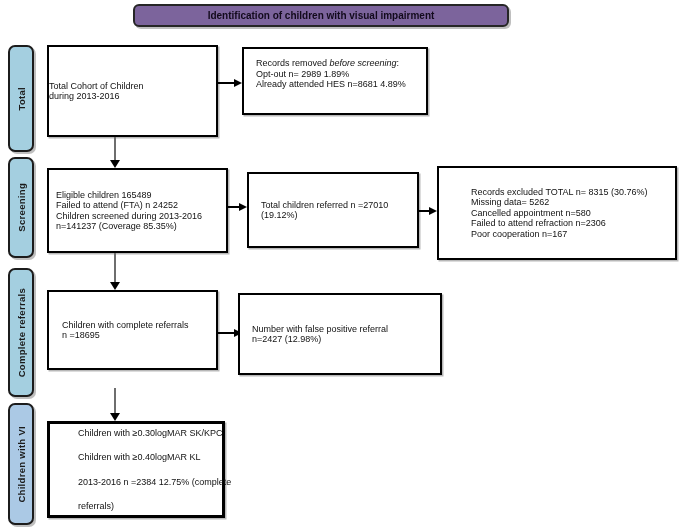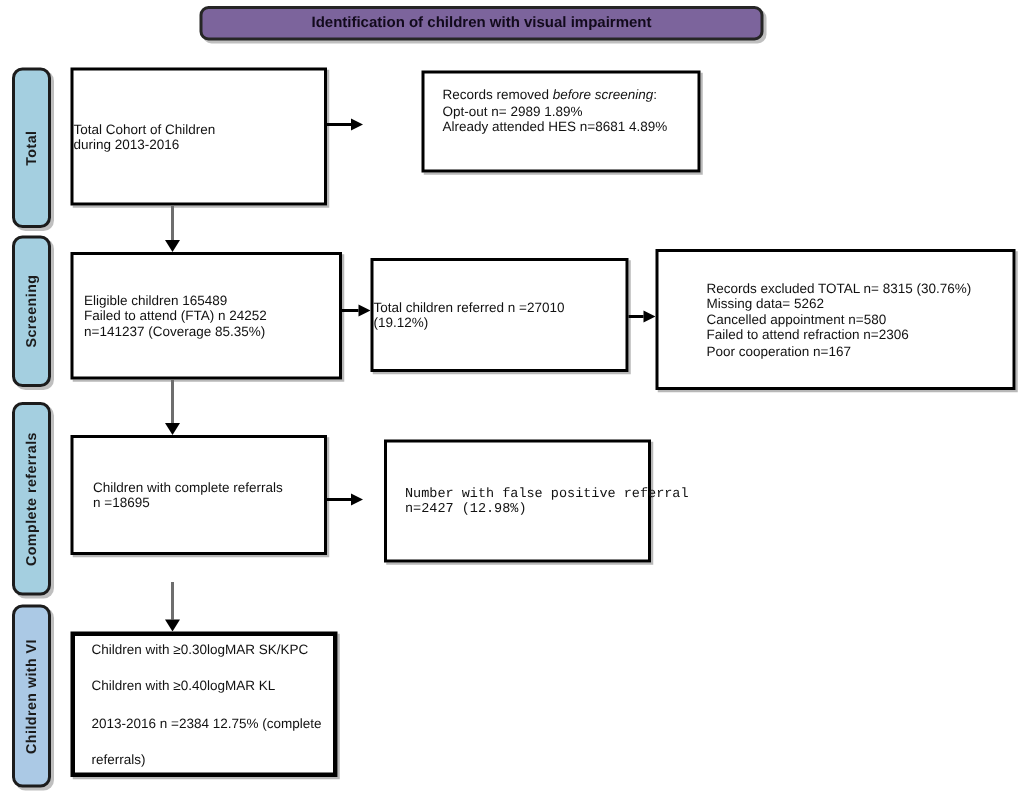--- a/index.html
+++ b/index.html
@@ -71,43 +71,44 @@
   <div class="box" style="left:47px;top:45px;width:171px;height:92px;">
     <div class="ln">Total Cohort of Children</div>
     <div class="ln">during 2013-2016</div>
   </div>
 
   <div class="harrow" style="left:218px;top:78px;width:24px;">
     <i class="shaft"></i>
       <i class="head"></i>
   </div>
 
-  <div class="box topalign" style="left:242px;top:47px;width:186px;height:68px;padding:9px 8px 0 12px;margin-left:39px;">
+  <div class="box topalign" style="left:242px;top:47px;width:186px;height:68px;padding:9px 8px 0 12px;">
     <div class="ln"><span>Records removed </span><span class="it">before screening</span><span>:</span></div>
     <div class="ln">Opt-out n= 2989 1.89%</div>
     <div class="ln">Already attended HES n=8681 4.89%</div>
   </div>
 
   <div class="varrow" style="left:110px;top:137px;height:31px;">
     <i class="shaft"></i>
       <i class="head"></i>
   </div>
 
   <div class="box" style="left:47px;top:168px;width:181px;height:85px;padding-left:7px;">
     <div class="ln">Eligible children 165489</div>
     <div class="ln">Failed to attend (FTA) n 24252</div>
+    <div class="ln">Children screened during 2013-2016</div>
     <div class="ln">n=141237 (Coverage 85.35%)</div>
   </div>
 
   <div class="harrow" style="left:228px;top:202px;width:19px;">
     <i class="shaft"></i>
       <i class="head"></i>
   </div>
 
-  <div class="box" style="left:247px;top:172px;width:172px;height:76px;padding-left:0;">
+  <div class="box" style="left:247px;top:172px;width:172px;height:76px;padding-left:12px;">
     <div class="ln">Total children referred n =27010</div>
     <div class="ln">(19.12%)</div>
   </div>
 
   <div class="harrow" style="left:419px;top:206px;width:18px;">
     <i class="shaft"></i>
       <i class="head"></i>
   </div>
 
   <div class="box" style="left:437px;top:166px;width:240px;height:94px;padding-left:32px;">
@@ -126,30 +127,30 @@
   <div class="box" style="left:47px;top:290px;width:171px;height:80px;padding-left:13px;">
     <div class="ln">Children with complete referrals</div>
     <div class="ln">n =18695</div>
   </div>
 
   <div class="harrow" style="left:218px;top:328px;width:24px;">
     <i class="shaft"></i>
       <i class="head"></i>
   </div>
 
-  <div class="box" style="left:256px;top:293px;width:178px;height:82px;padding-left:12px;font-family:Liberation Mono, monospace;">
+  <div class="box" style="left:238px;top:293px;width:204px;height:82px;padding-left:12px;">
     <div class="ln">Number with false positive referral</div>
     <div class="ln">n=2427 (12.98%)</div>
   </div>
 
   <div class="varrow" style="left:110px;top:388px;height:33px;">
     <i class="shaft"></i>
       <i class="head"></i>
   </div>
 
-  <div class="box" style="left:47px;top:421px;width:178px;height:97px;padding-left:11px;border-width:3px;gap:14px;">
+  <div class="box" style="left:47px;top:421px;width:178px;height:97px;padding-left:28px;border-width:3px;gap:14px;">
     <div class="ln">Children with ≥0.30logMAR SK/KPC</div>
     <div class="ln">Children with ≥0.40logMAR KL</div>
     <div class="ln">2013-2016 n =2384 12.75% (complete</div>
     <div class="ln">referrals)</div>
   </div>
 
 </div>
 
 </body></html>

